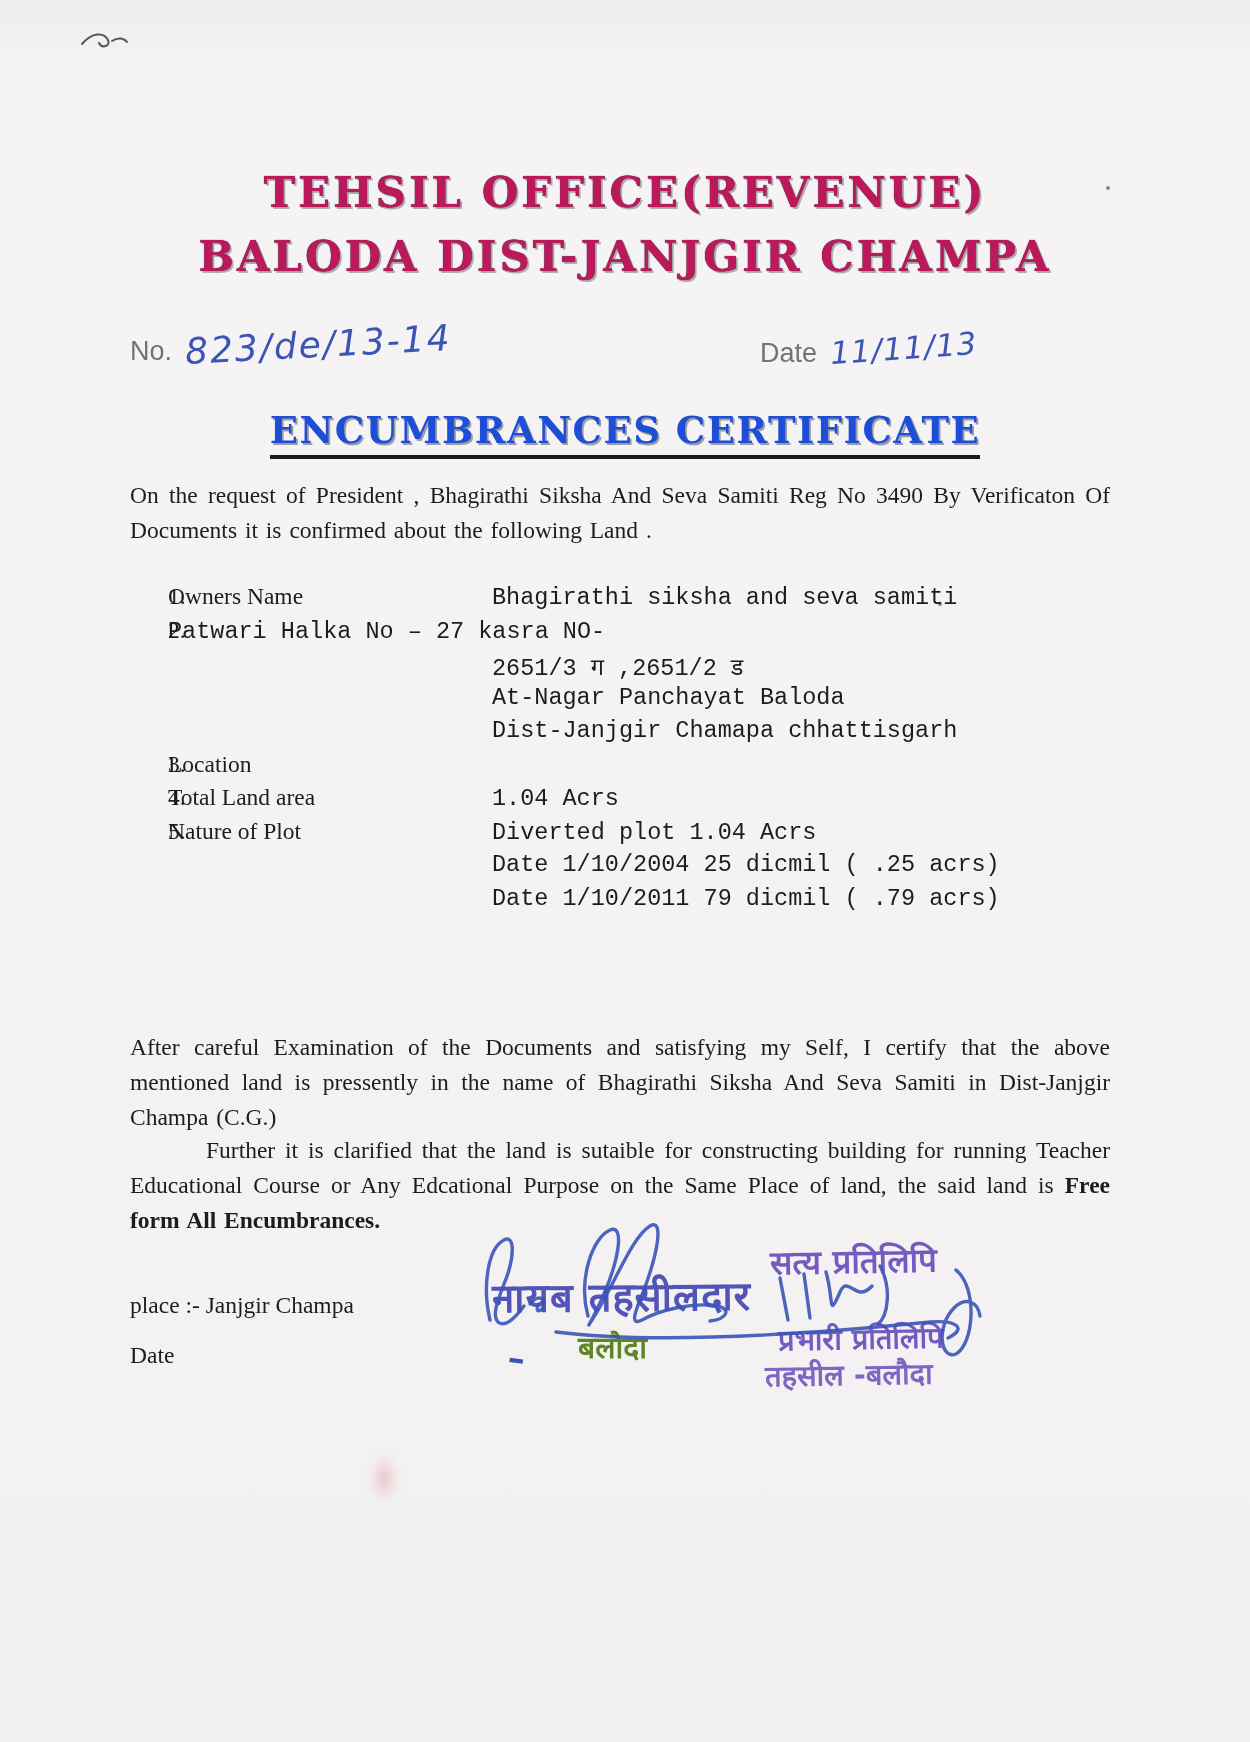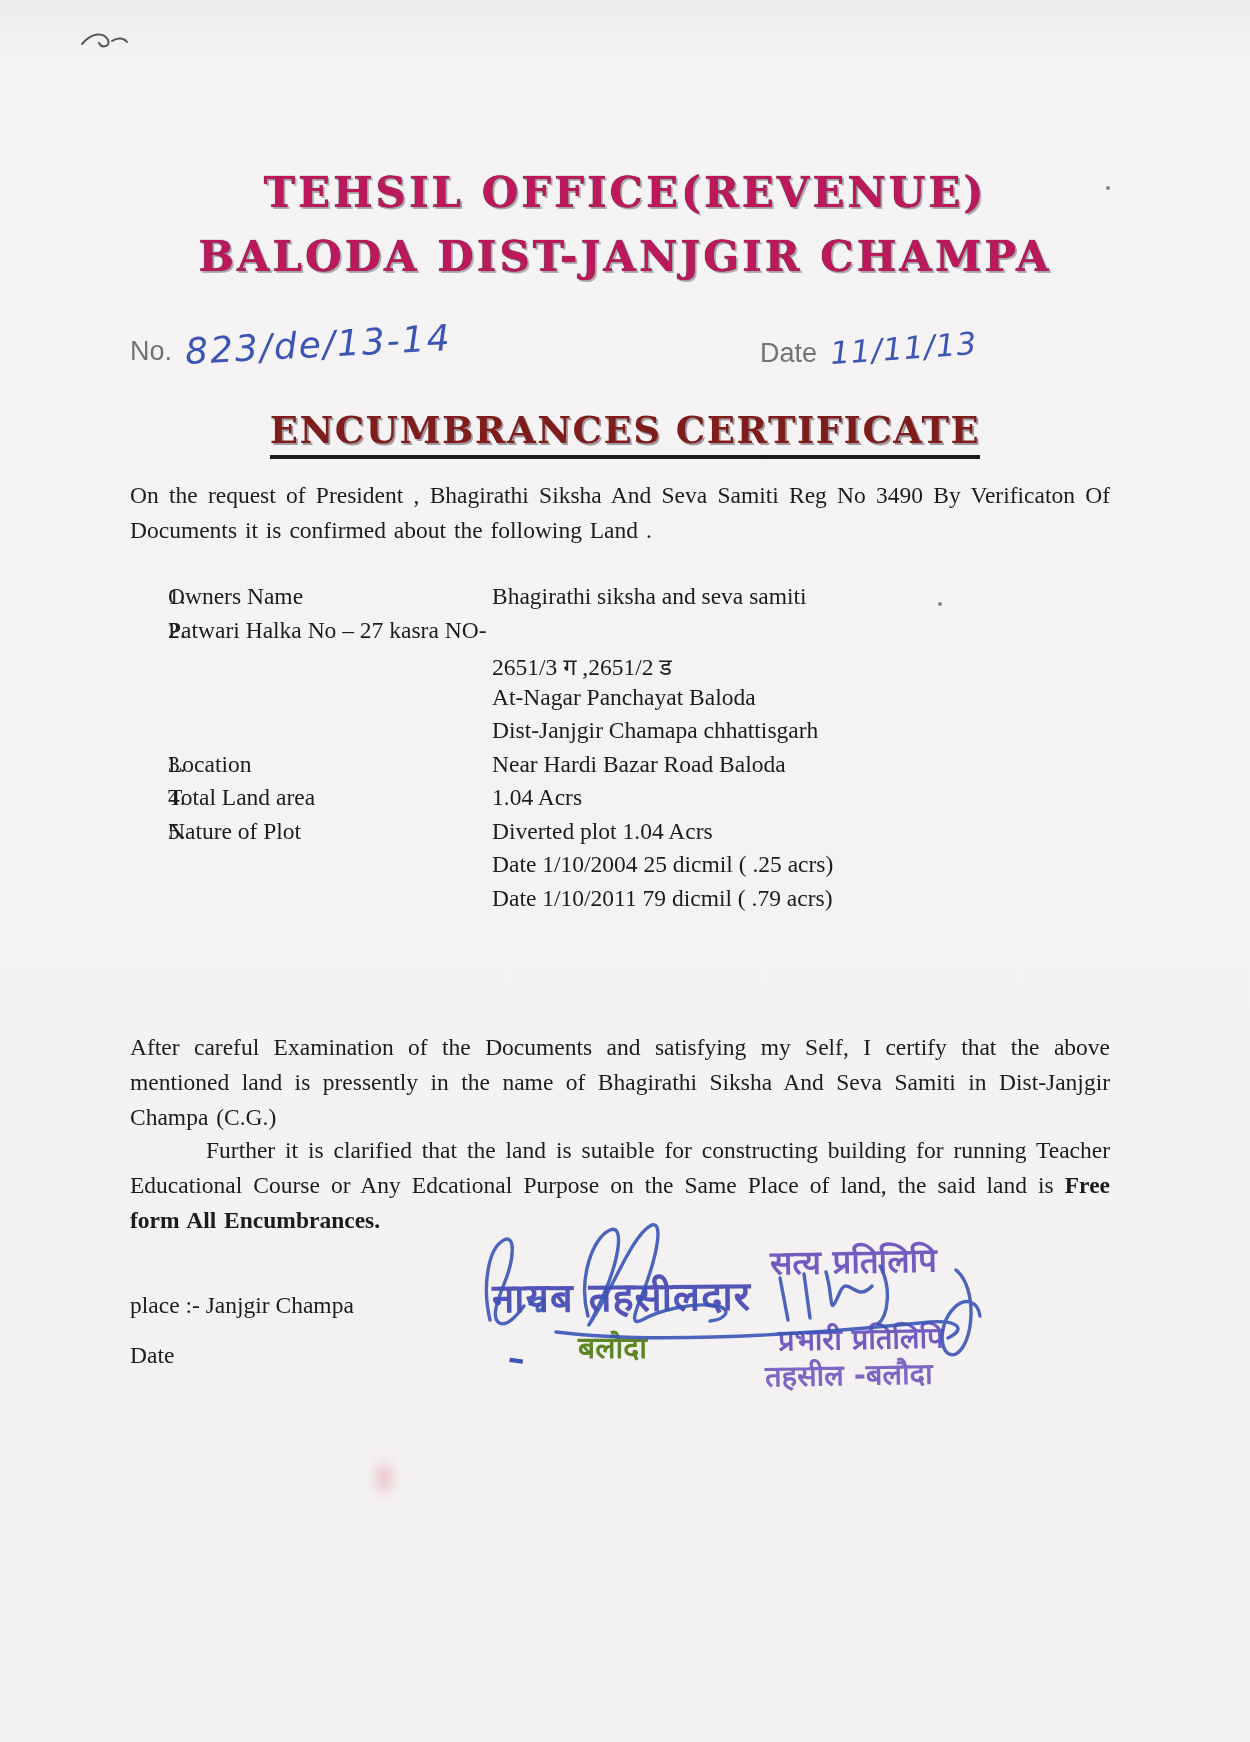--- a/index.html
+++ b/index.html
@@ -20,35 +20,35 @@
   
   .refrow{top:322px;left:130px;right:120px;height:70px;}
   .lbl-sans{font-family:"Liberation Sans","DejaVu Sans",sans-serif;font-size:27px;color:#737373;}
   .hand{font-family:"DejaVu Sans",sans-serif;font-style:italic;color:#3c55b4;}
   .no-val{left:55px;top:2px;font-size:36px;transform:rotate(-3deg);letter-spacing:2px;}
   .date-lbl{left:630px;top:16px;}
   .date-val{left:700px;top:8px;font-size:31px;transform:rotate(-4deg);letter-spacing:1px;}
   
   .title-wrap{top:408px;left:0;right:0;text-align:center;}
   .title{display:inline-block;font-family:"DejaVu Serif",serif;font-weight:bold;
-    font-size:37px;letter-spacing:1.5px;color:#7f1d1d;
+    font-size:37px;letter-spacing:1.5px;color:#1d4ed8;
     text-shadow:1.8px 1.8px 0 rgba(70,70,75,.5);
     border-bottom:4px solid #1b1b1d;padding-bottom:3px;}
   
   .para{left:130px;width:980px;font-size:23.5px;line-height:35px;text-align:justify;word-spacing:2px;}
   .intro{top:478px;}
   .p1{top:1030px;}
   .p2{top:1133px;text-indent:76px;}
   .b{font-weight:bold;}
   
   .list{top:583px;left:130px;width:1000px;font-size:23.5px;}
   .row{display:grid;grid-template-columns:38px 324px auto;height:33.5px;align-items:baseline;}
   .row .num{padding-left:38px;}
   .row .num,.row .lab{white-space:nowrap;}
-  .row .val{white-space:nowrap;font-family:Liberation Serif, serif;}
+  .row .val{white-space:nowrap;font-family:Liberation Mono, monospace;}
   
   .place{top:1292px;left:130px;font-size:23.5px;}
   .datefoot{top:1342px;left:130px;font-size:23.5px;}
   
   .signblock{top:1208px;left:460px;width:760px;height:440px;text-align:right;}
   .stamp{position:absolute;font-family:"DejaVu Sans",sans-serif;font-weight:bold;white-space:nowrap;}
   .st-satya{left:310px;top:30px;font-size:33px;color:#6a4fbb;transform:rotate(-1deg);opacity:.92;}
   .st-nayab{left:32px;top:60px;font-size:40px;color:#4a4cb4;transform:rotate(-.5deg);opacity:.95;letter-spacing:1px;}
   .st-baloda{left:118px;top:118px;font-size:30px;color:#4d7c0f;opacity:.9;}
   .st-prabhari{left:318px;top:110px;font-size:29px;color:#6a4fbb;transform:rotate(-1deg);opacity:.92;}
@@ -107,21 +107,20 @@
     <span class="val">At-Nagar Panchayat Baloda</span>
   </div>
   <div class="row">
     <span class="num"></span>
     <span class="lab"></span>
     <span class="val">Dist-Janjgir Chamapa chhattisgarh</span>
   </div>
   <div class="row">
     <span class="num">3.</span>
     <span class="lab">Location</span>
-    <span class="val">Near Hardi Bazar Road Baloda</span>
   </div>
   <div class="row">
     <span class="num">4.</span>
     <span class="lab">Total Land area</span>
     <span class="val">1.04 Acrs</span>
   </div>
   <div class="row">
     <span class="num">5.</span>
     <span class="lab">Nature of Plot</span>
     <span class="val">Diverted plot 1.04 Acrs</span>

